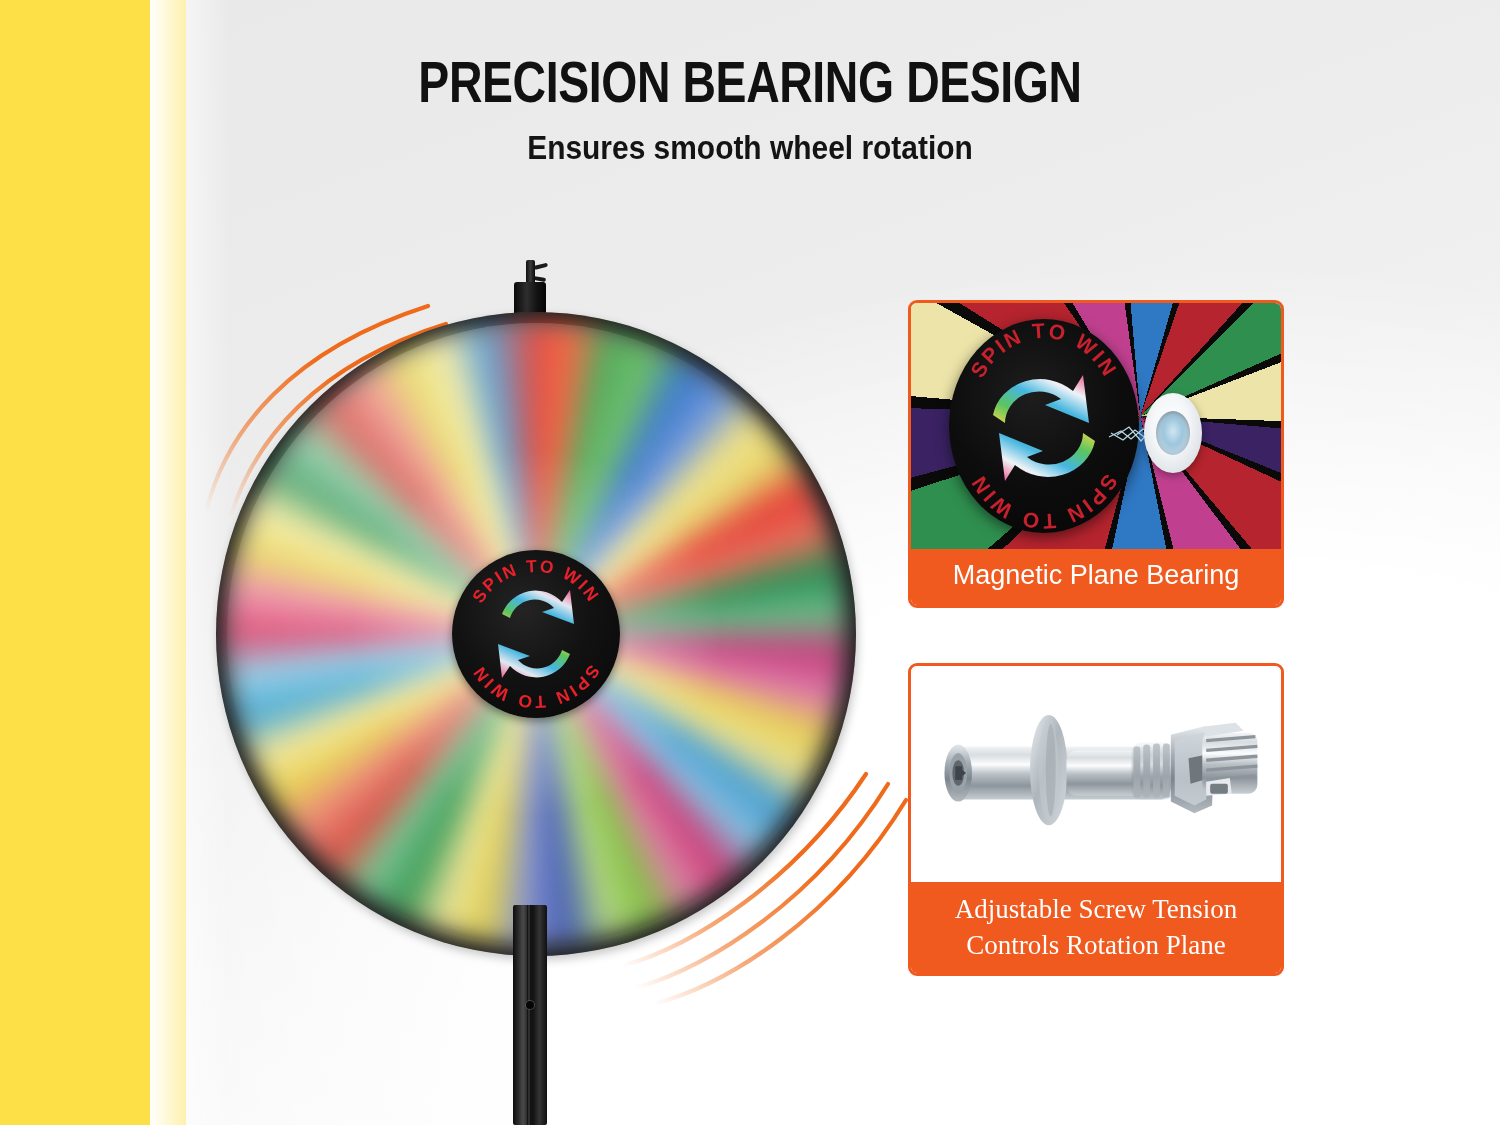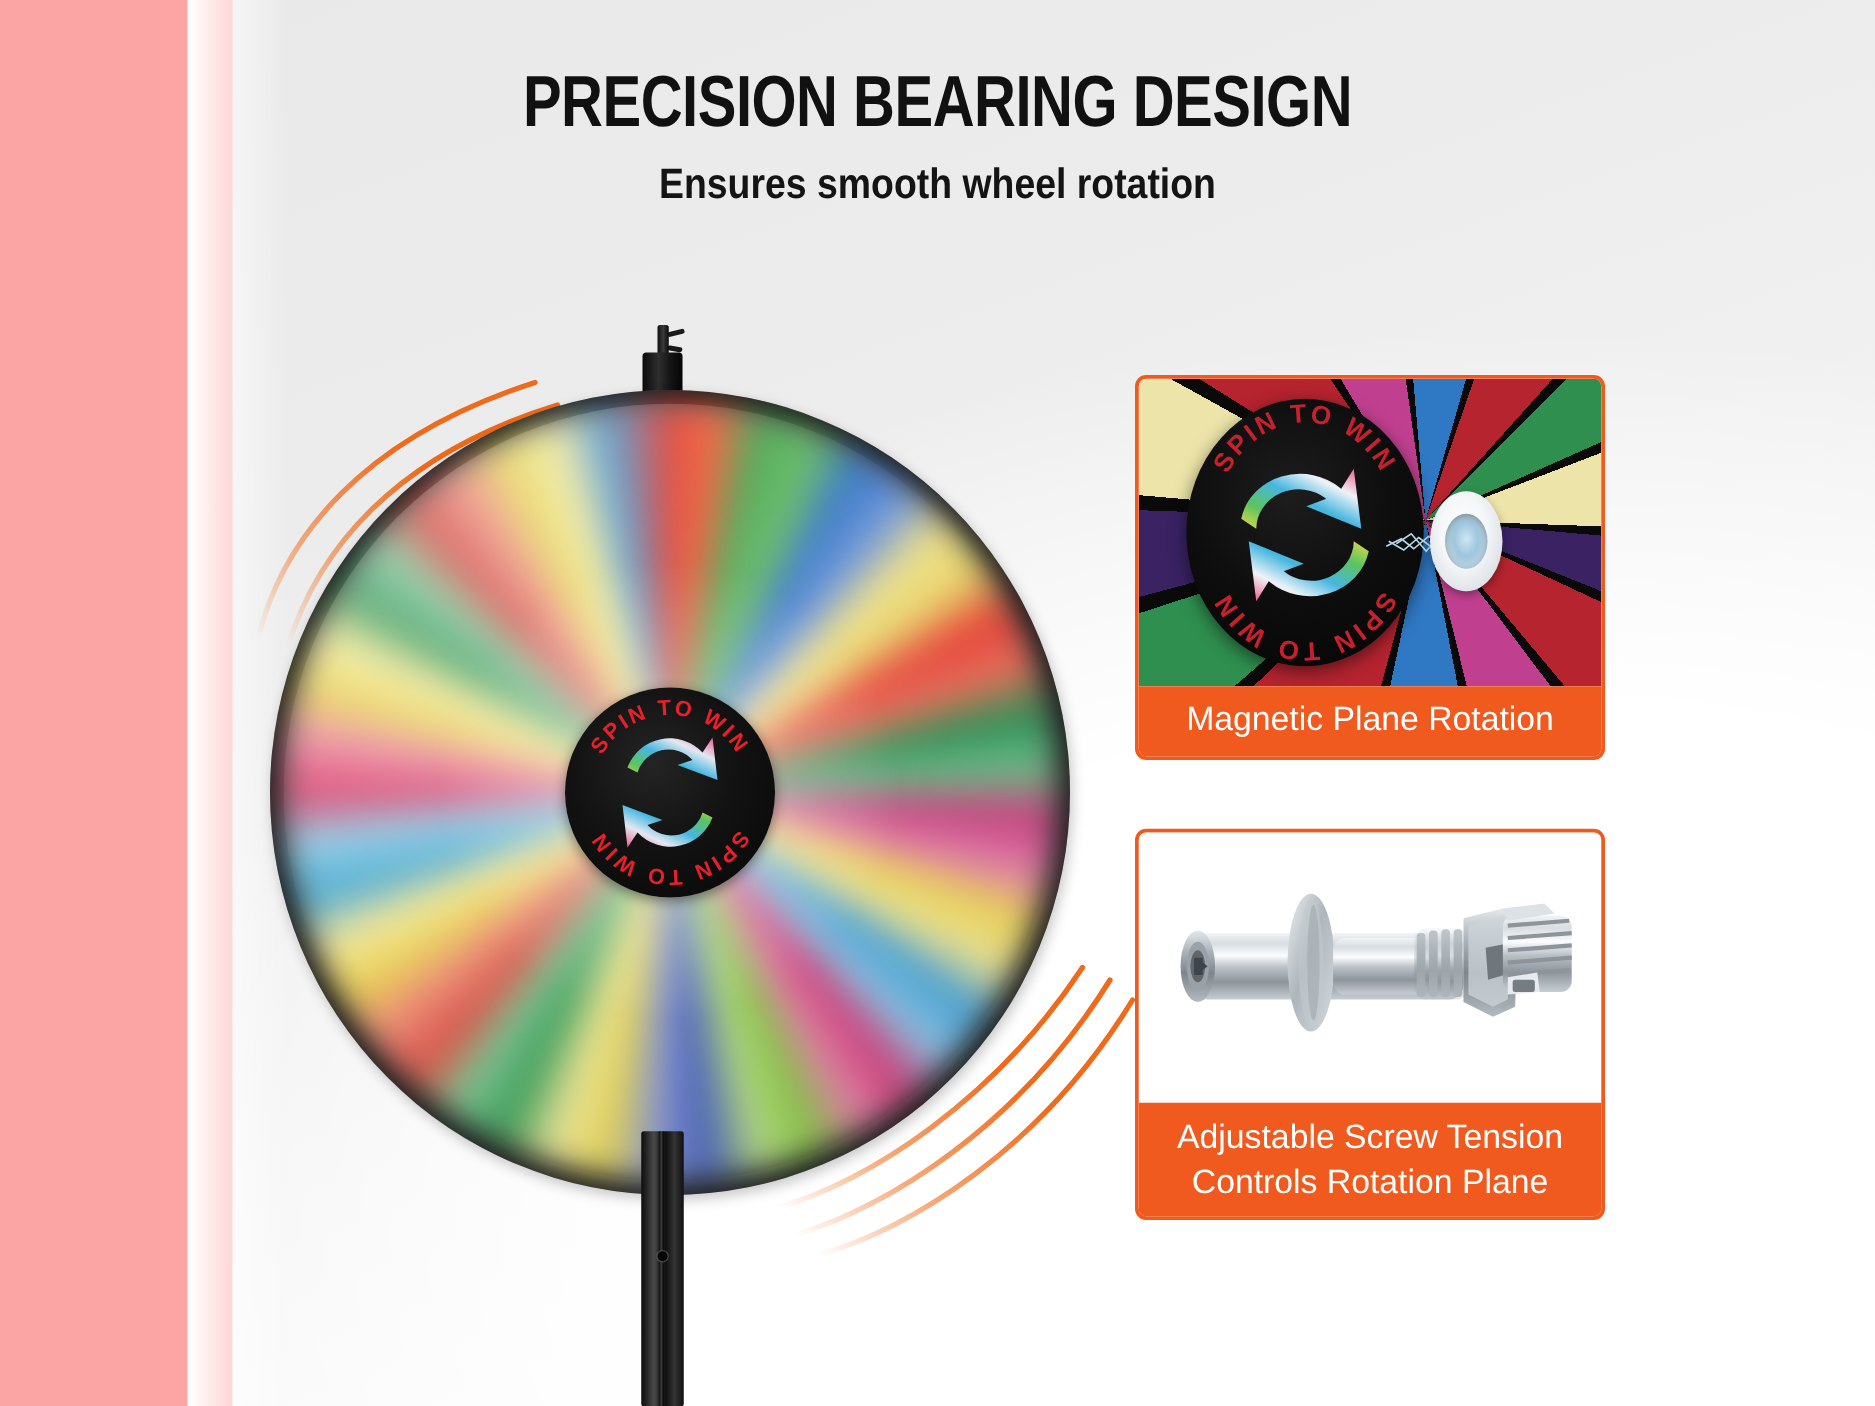--- a/index.html
+++ b/index.html
@@ -7,21 +7,21 @@
     width:1500px;height:1125px;
     background:#ffffff;
     font-family:"Liberation Sans", sans-serif;
     overflow:hidden;
     position:relative;
   }
 
   
   #stage{
     position:absolute;inset:0;
-    background:#fca5a5;
+    background:#fde047;
     overflow:hidden;
   }
   #backdrop{
     position:absolute;
     left:186px;top:0;right:0;bottom:0;
     background:
       radial-gradient(120% 90% at 78% 88%, #ffffff 0%, #ffffff 42%, rgba(255,255,255,0) 72%),
       linear-gradient(160deg,#e9e9e9 0%,#ececec 28%,#f2f2f2 55%,#fbfbfb 78%,#ffffff 100%);
   }
   #backdrop-left-fade{
@@ -187,21 +187,21 @@
   
   .card{
     position:absolute;
     border:3px solid #f05a1e;
     border-radius:9px;
     overflow:hidden;
     background:#ffffff;
     box-sizing:border-box;
   }
   #card-bearing{left:908px;top:300px;width:376px;height:308px;}
-  #card-screw{left:908px;top:663px;width:376px;height:313px;}
+  #card-screw{left:908px;top:663px;width:376px;height:313px;font-family:Liberation Serif, serif;}
 
   .card-media{position:relative;width:100%;overflow:hidden;}
   #card-bearing .card-media{height:246px;}
   #card-screw .card-media{height:216px;background:#ffffff;}
 
   .card-caption{
     background:#f05a1e;
     color:#ffffff;
     text-align:center;
     font-size:27px;
@@ -414,21 +414,21 @@
           <path d="M10,20 L22,12 L34,26 L46,12 L58,24"></path>
         </g>
         <circle cx="62" cy="20" r="7" fill="#cfe9f7" opacity="0.55"></circle>
       </svg>
 
       <div id="magnet-disc">
         <div id="magnet-well"></div>
       </div>
     </div>
 
-    <div class="card-caption">Magnetic Plane Rotation</div>
+    <div class="card-caption">Magnetic Plane Bearing</div>
   </div>
 
   <div class="card" id="card-screw">
     <div class="card-media">
       <svg id="screw-art" viewBox="0 0 376 216">
         <defs>
           <linearGradient id="steel" x1="0" y1="0" x2="0" y2="1">
             <stop offset="0%" stop-color="#f2f4f6"></stop>
             <stop offset="16%" stop-color="#d8dde1"></stop>
             <stop offset="34%" stop-color="#fbfcfd"></stop>

